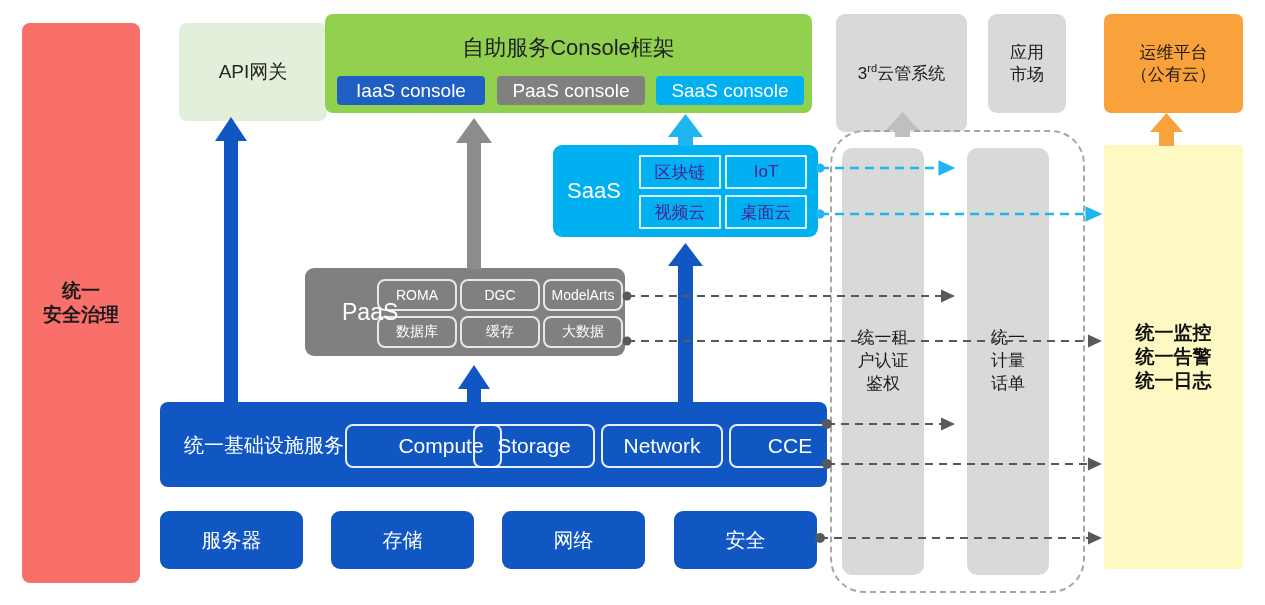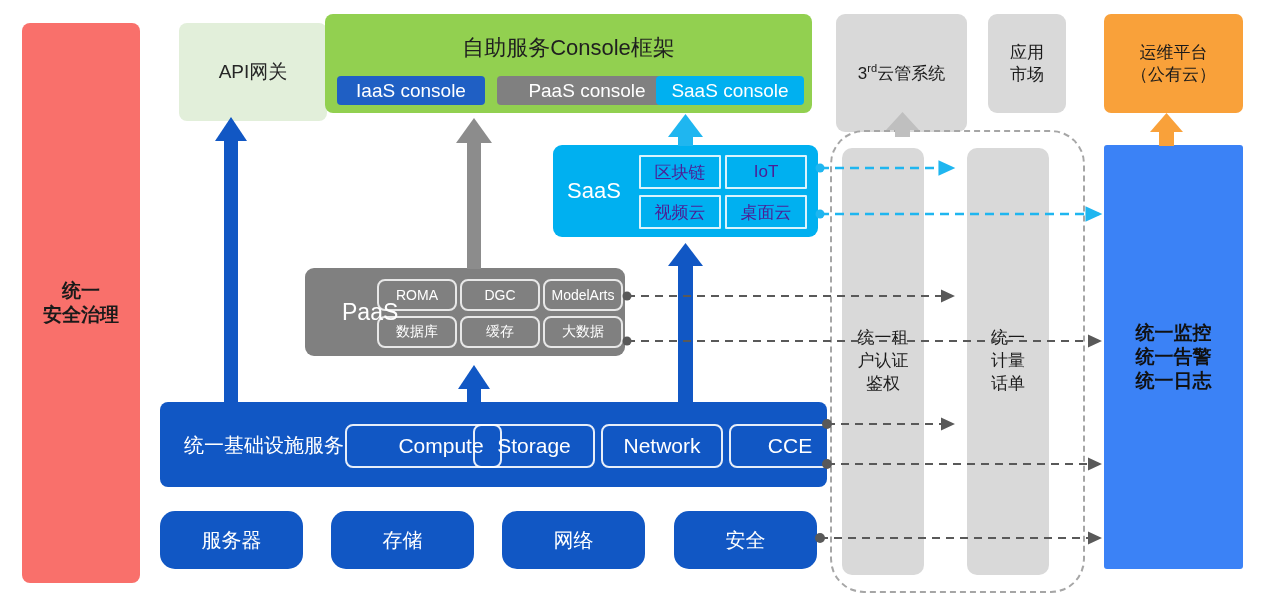--- a/index.html
+++ b/index.html
@@ -11,46 +11,46 @@
   .gov{background:#f9706b;border-radius:8px;color:#1a1a1a;font-size:19px;font-weight:600;}
 
   
   .apigw{background:#e2efda;border-radius:8px;color:#262626;font-size:19px;}
 
   
   .console-frame{background:#92d050;border-radius:8px;}
   .console-title{position:absolute;left:0;right:0;top:20px;text-align:center;font-size:22px;color:#1f1f1f;font-weight:500;}
   .console-chip{position:absolute;border-radius:4px;color:#ffffff;font-size:19px;display:flex;align-items:center;justify-content:center;}
   .chip-iaas{background:#1f5fc4;}
-  .chip-paas{background:#808080;padding-left:16px;}
+  .chip-paas{background:#808080;}
   .chip-saas{background:#00b0f0;}
 
   
   .greybox{background:#d9d9d9;border-radius:9px;color:#1a1a1a;font-size:17px;}
   
   .orange{background:#f9a13a;border-radius:7px;color:#1a1a1a;font-size:17px;}
-  .orange-panel{background:#3b82f6;border-radius:3px;color:#111;font-size:19px;font-weight:600;}
+  .orange-panel{background:#fef9c3;border-radius:3px;color:#111;font-size:19px;font-weight:600;}
 
   
   .saas{background:#00b0f0;border-radius:9px;}
   .saas-label{position:absolute;left:14px;top:50%;transform:translateY(-50%);color:#fff;font-size:22px;}
   .saas-chip{position:absolute;border:2px solid rgba(255,255,255,.85);border-radius:1px;color:#4c1d95;font-size:17px;display:flex;align-items:center;justify-content:center;}
 
   
   .paas{background:#808080;border-radius:9px;}
   .paas-label{position:absolute;left:16px;top:50%;transform:translateY(-50%);color:#fff;font-size:23px;margin-left:21px;}
   .paas-chip{position:absolute;border:2px solid rgba(255,255,255,.82);border-radius:8px;color:#fff;font-size:14px;display:flex;align-items:center;justify-content:center;}
 
   
   .iaas{background:#1157c4;border-radius:8px;}
   .iaas-label{position:absolute;left:24px;top:50%;transform:translateY(-50%);color:#fff;font-size:20px;}
   .iaas-chip{position:absolute;border:2px solid rgba(255,255,255,.9);border-radius:8px;color:#fff;font-size:21px;display:flex;align-items:center;justify-content:center;}
 
   
-  .hw{background:#1157c4;border-radius:15px;color:#fff;font-size:20px;}
+  .hw{background:#1157c4;border-radius:9px;color:#fff;font-size:20px;}
 
   
   .col{background:#d9d9d9;border-radius:10px;color:#1a1a1a;font-size:17px;line-height:1.35;}
   .dashed-container{position:absolute;border:2.5px dashed #a6a6a6;border-radius:34px;box-sizing:border-box;}
 
   svg.ov{position:absolute;left:0;top:0;width:1265px;height:605px;pointer-events:none;}
   sup{font-size:.65em;vertical-align:super;}
 </style>
 </head>
 <body>

